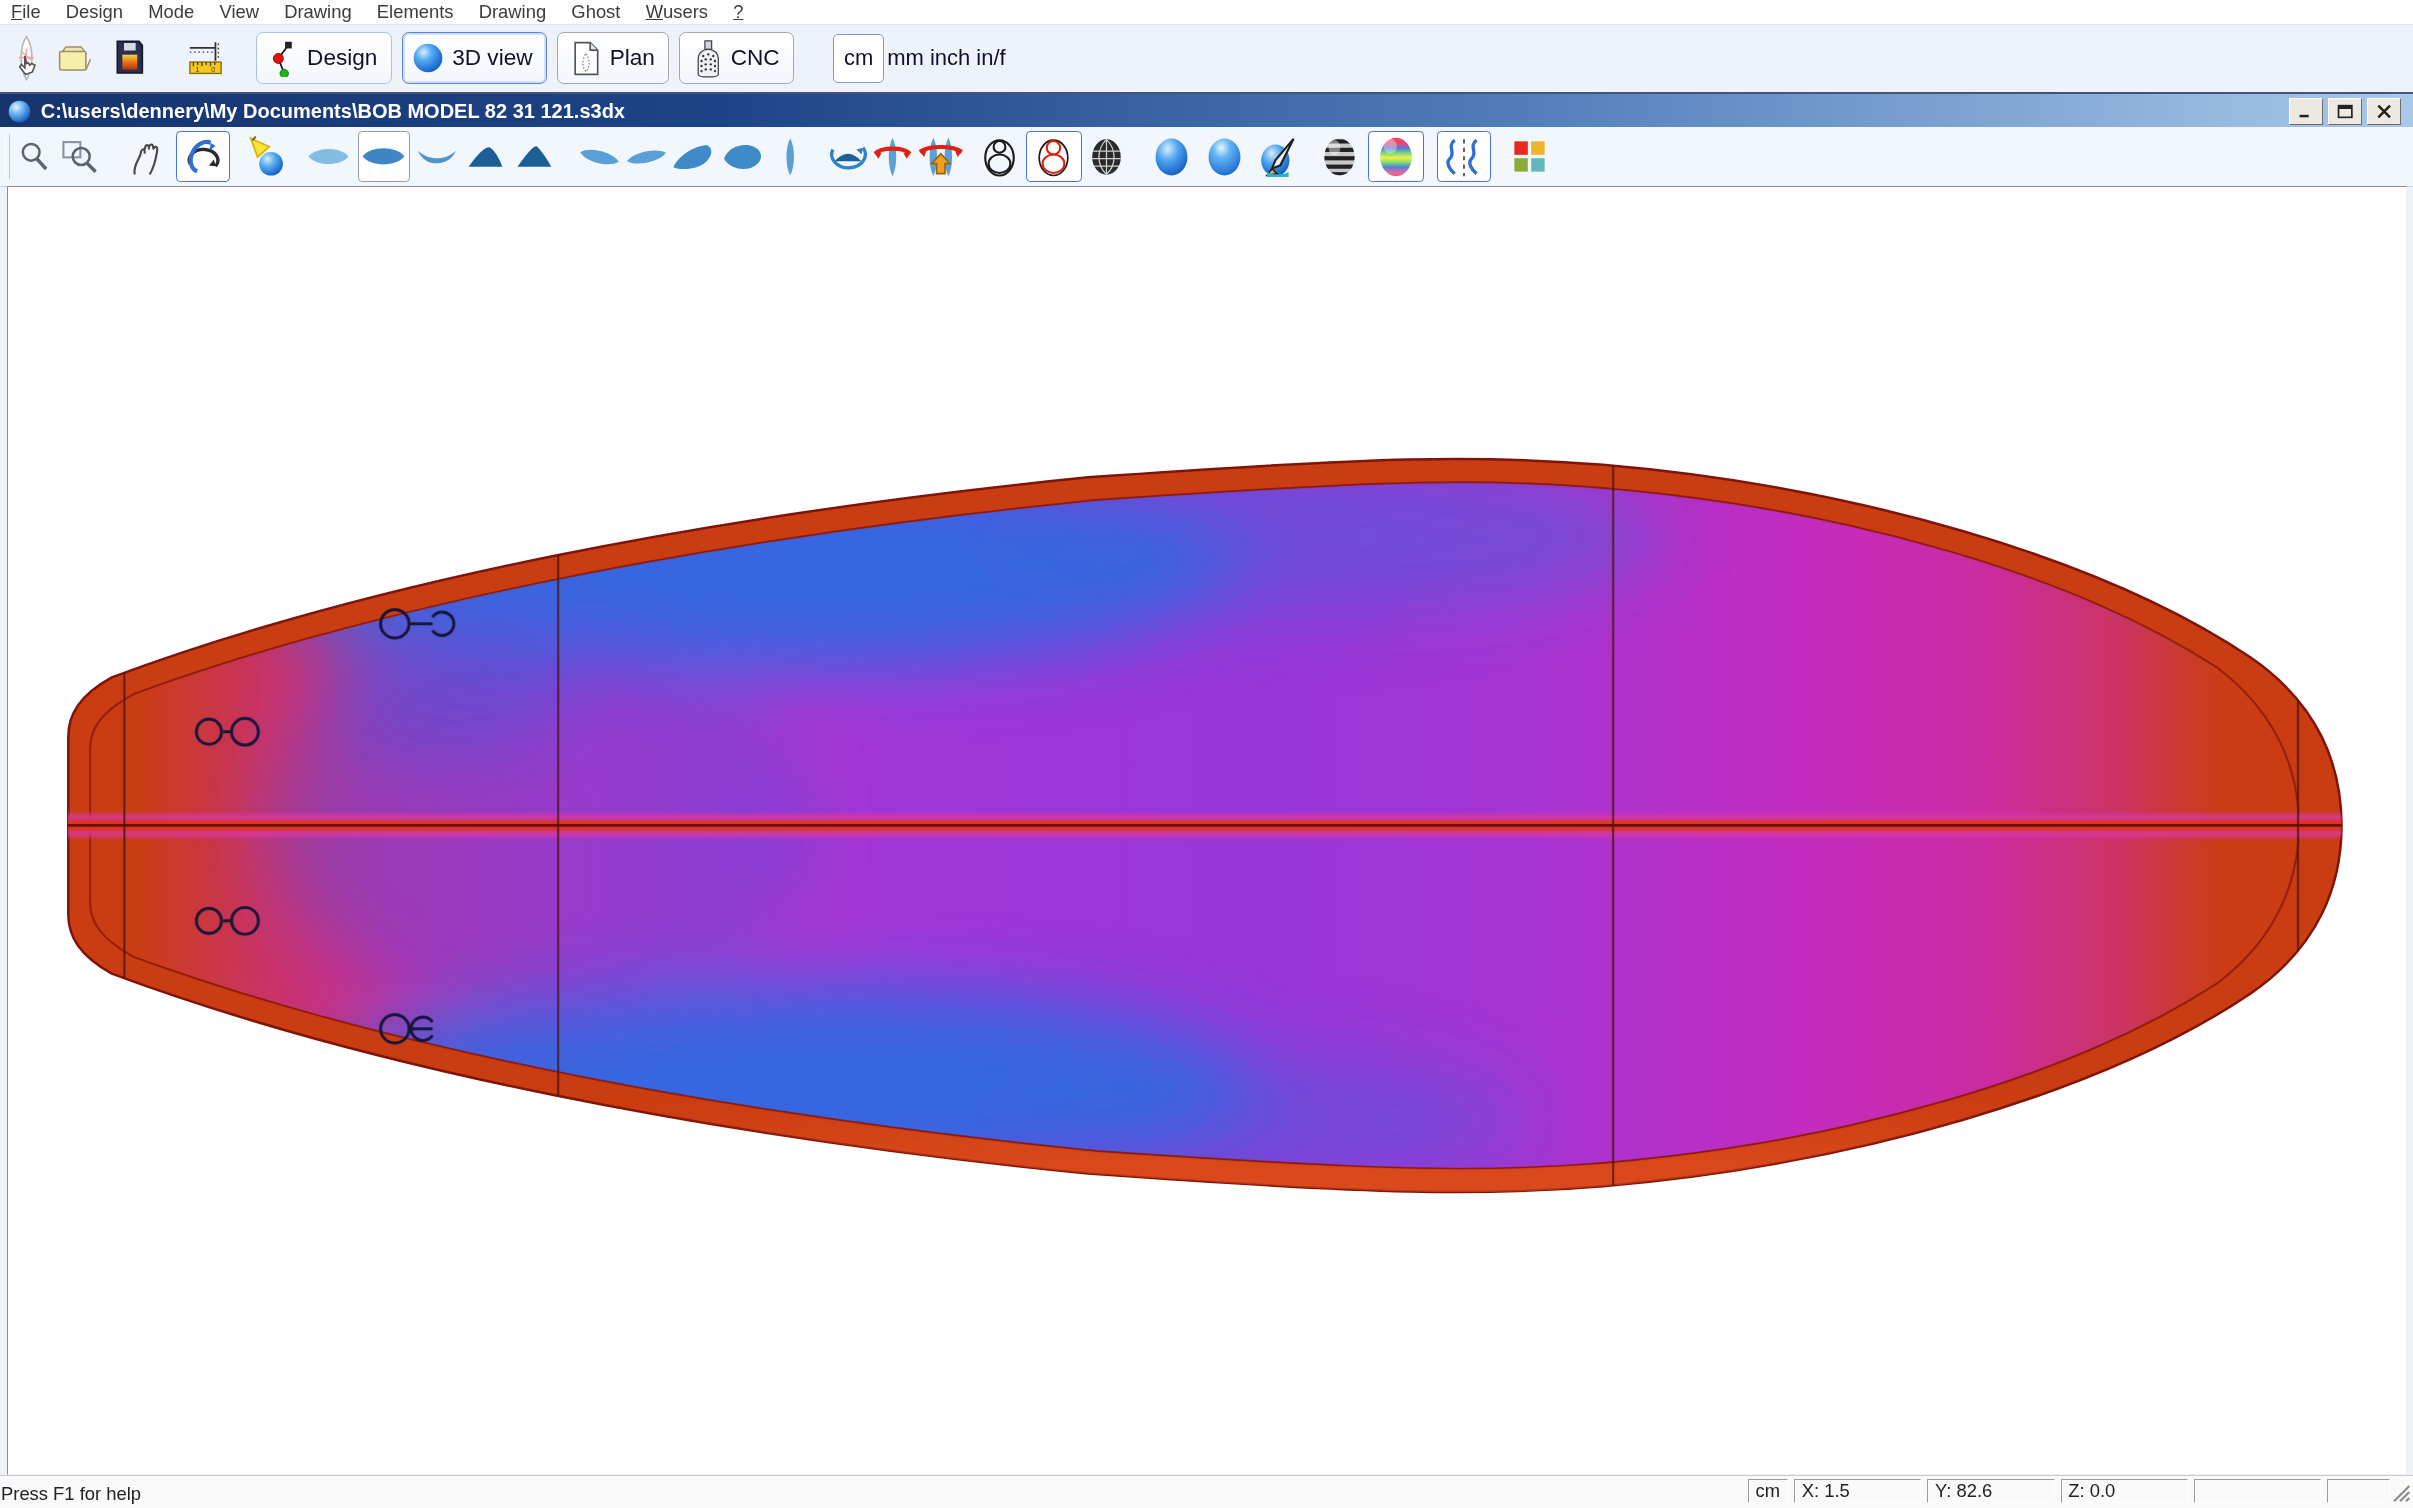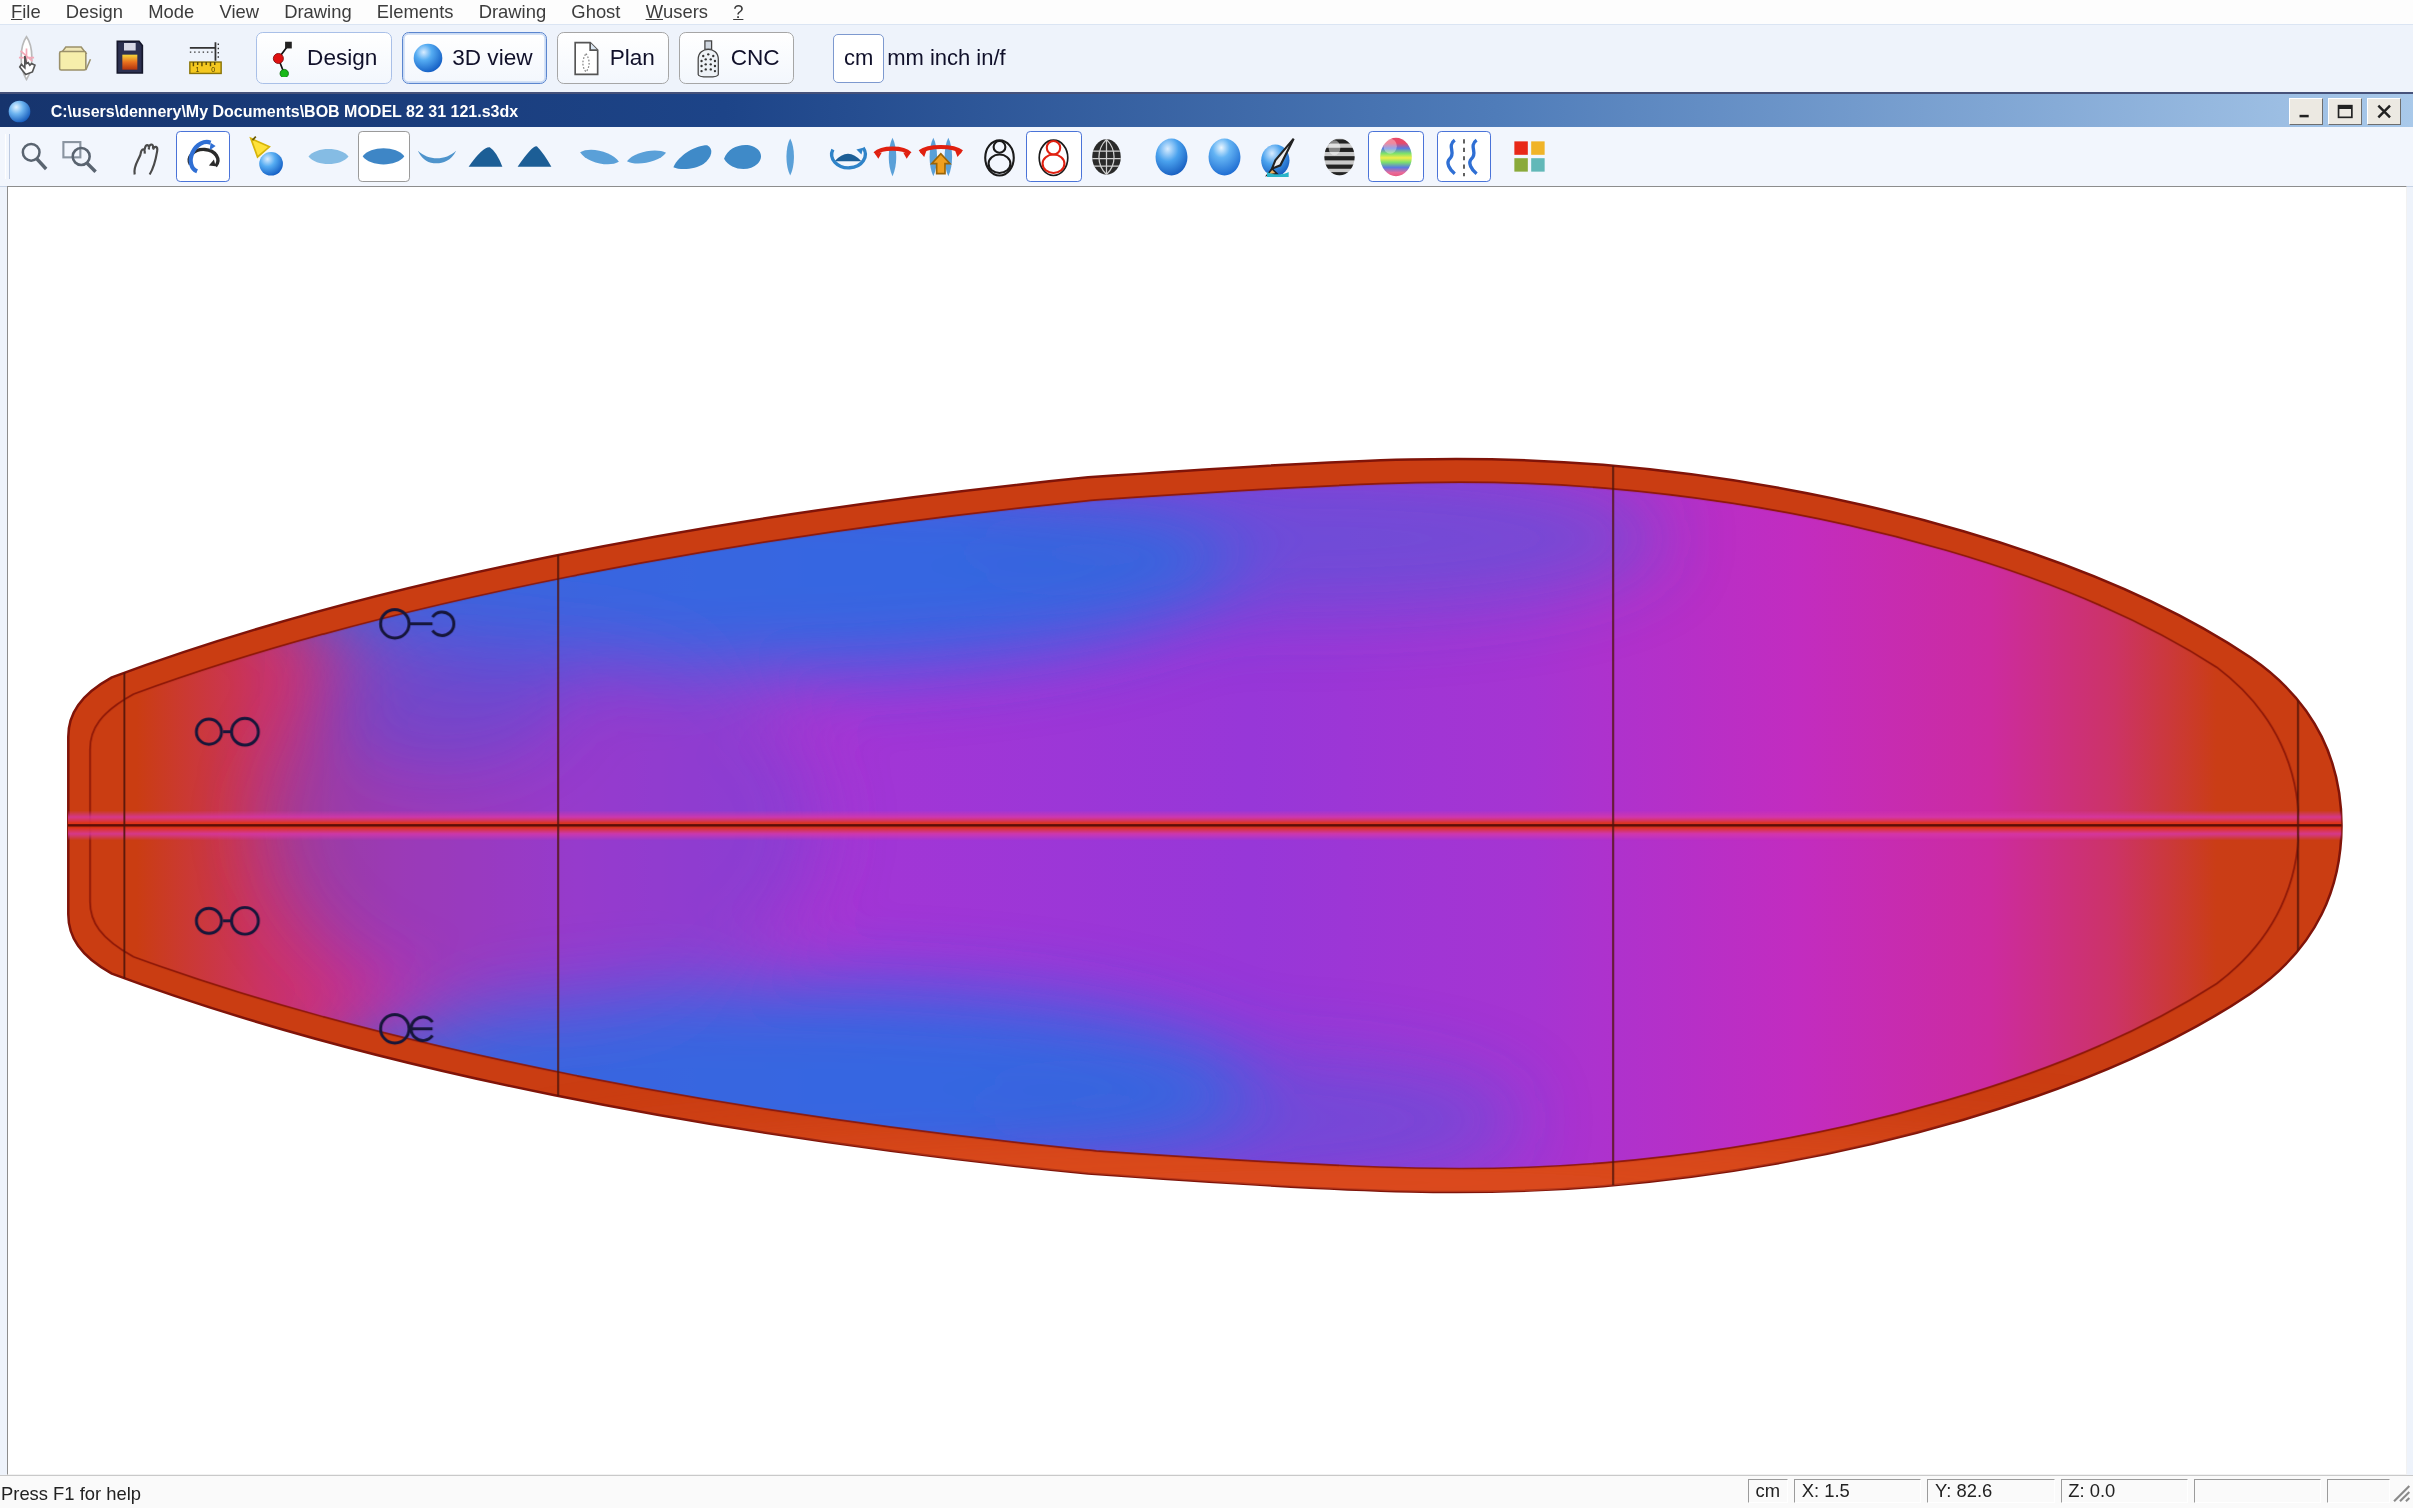--- a/index.html
+++ b/index.html
@@ -19,21 +19,21 @@
             border:1.7px solid #a9c0e8;border-radius:6.7px;background:linear-gradient(#ffffff,#f3f7fd);
             font-size:22.6px;color:#10102a;}
   .btn-view.gray{border-color:#a6a6a6;}
   .btn-view.active{border-color:#5b86cf;box-shadow:0 0 0 1.7px #c9daf4 inset;padding-left:9px;}
   .unit{font-size:22px;color:#10102a;padding:0 3px;height:47px;display:flex;align-items:center;}
   .unit.active{border:1.7px solid #7d99cf;border-radius:5px;background:#fff;padding:0 10px;}
   
   .titlebar{position:absolute;left:0;top:92px;width:2413px;height:35px;
             background:linear-gradient(90deg,#16346d 0%,#1d4488 30%,#4f7cb9 62%,#a9c9ea 100%);
             border-top:2.5px solid #46527a;display:flex;align-items:center;}
-  .titlebar .title{color:#fff;font-size:16px;font-weight:bold;margin-left:19px;white-space:pre;text-align:center;}
+  .titlebar .title{color:#fff;font-size:20px;font-weight:bold;margin-left:9px;white-space:pre;text-align:center;}
   .winbtns{position:absolute;right:11.7px;top:4.2px;display:flex;gap:5px;}
   .winbtn{width:32px;height:25px;background:#ece9e2;border:1.7px solid;border-color:#ffffff #6e6e6e #6e6e6e #ffffff;
           display:flex;align-items:center;justify-content:center;}
   
   .toolbar2{position:absolute;left:0;top:127px;width:2413px;height:59px;background:#f2f6fd;
             display:flex;align-items:center;border-bottom:0.8px solid #c7d3e6;}
   .grip{width:3.4px;height:45px;margin-left:5px;border-left:1.7px solid #ffffff;border-right:1.7px solid #bcc9e0;}
   .v-icon{height:49px;display:flex;align-items:center;justify-content:center;flex:none;}
   .selbox{border:1.7px solid #4a73d8;border-radius:4.2px;background:#fff;}
   .graybox{border:1.7px solid #9a9a9a;border-radius:4.2px;background:#fff;}

